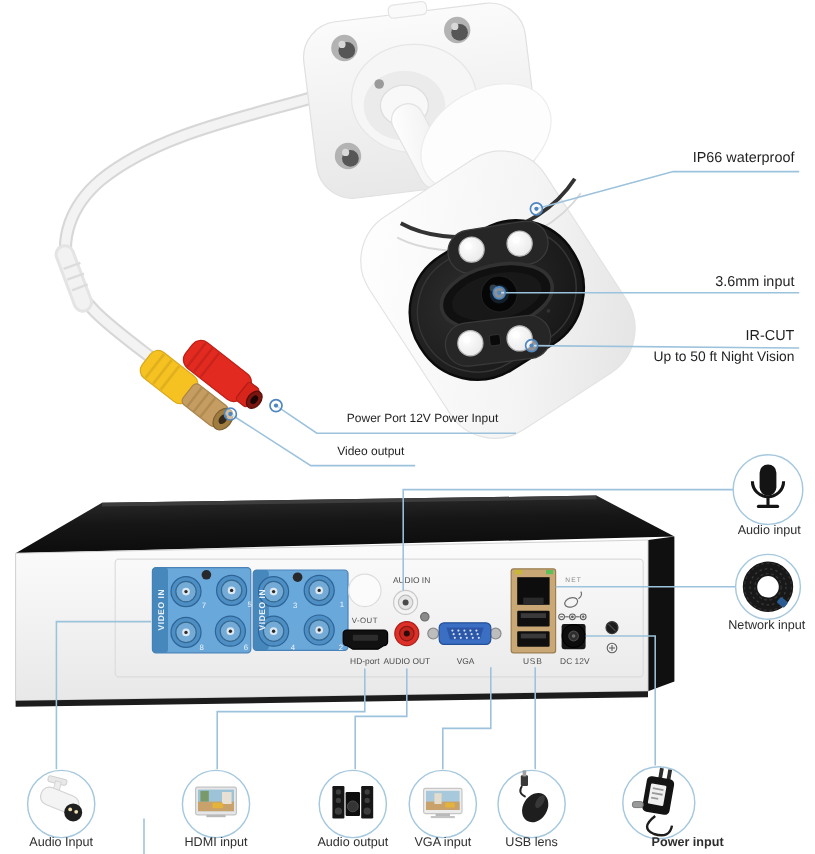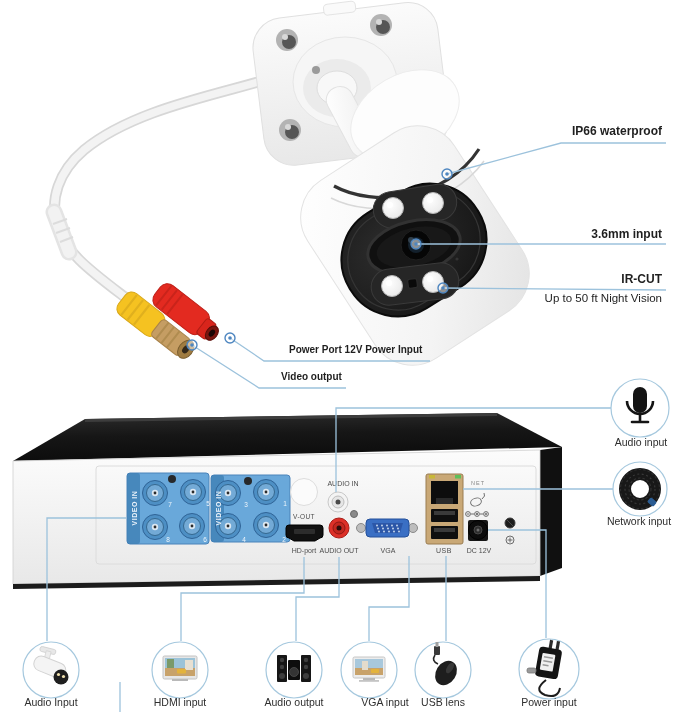--- a/index.html
+++ b/index.html
@@ -1,20 +1,20 @@
 <!DOCTYPE html>
 <html><head>
 <meta charset="utf-8">
 <style>
   html,body{margin:0;padding:0;background:#fff;}
   #stage{position:relative;width:679px;height:712px;background:#fff;overflow:hidden;
          font-family:"Liberation Sans",sans-serif;}
   #art{position:absolute;left:0;top:0;}
   .lbl{position:absolute;white-space:nowrap;color:#1f1f1f;line-height:1.1;}
-  .b{font-weight:bold;}
+  .b{font-weight:normal;}
   .ra{text-align:right;}
   .ca{text-align:center;}
   .callout-lg{font-size:12px;}
   .callout-md{font-size:10px;}
   .small-cap{font-size:10.5px;color:#2e2e2e;}
 </style>
 </head>
 <body>
 
 <div id="stage">
@@ -476,17 +476,17 @@
   <div class="lbl ra" style="right:17px;top:292px;font-size:11.5px;">Up to 50 ft Night Vision</div>
   <div class="lbl b callout-md" style="left:289px;top:344px;">Power Port 12V Power Input</div>
   <div class="lbl b callout-md" style="left:281px;top:371px;">Video output</div>
 
   <div class="lbl small-cap ca" style="left:597px;top:437px;width:88px;">Audio input</div>
   <div class="lbl small-cap ca" style="left:592px;top:516px;width:94px;">Network input</div>
 
   <div class="lbl small-cap ca" style="left:6px;top:697px;width:90px;">Audio Input</div>
   <div class="lbl small-cap ca" style="left:135px;top:697px;width:90px;">HDMI input</div>
   <div class="lbl small-cap ca" style="left:249px;top:697px;width:90px;">Audio output</div>
-  <div class="lbl small-cap ca" style="left:324px;top:697px;width:90px;padding-left:16px;">VGA input</div>
+  <div class="lbl small-cap ca" style="left:324px;top:697px;width:90px;">VGA input</div>
   <div class="lbl small-cap ca" style="left:398px;top:697px;width:90px;">USB lens</div>
-  <div class="lbl small-cap ca" style="left:504px;top:697px;width:90px;">Power input</div>
+  <div class="lbl small-cap ca" style="left:528px;top:697px;width:90px;font-weight:bold;">Power input</div>
 
 </div>
 
 </body></html>

